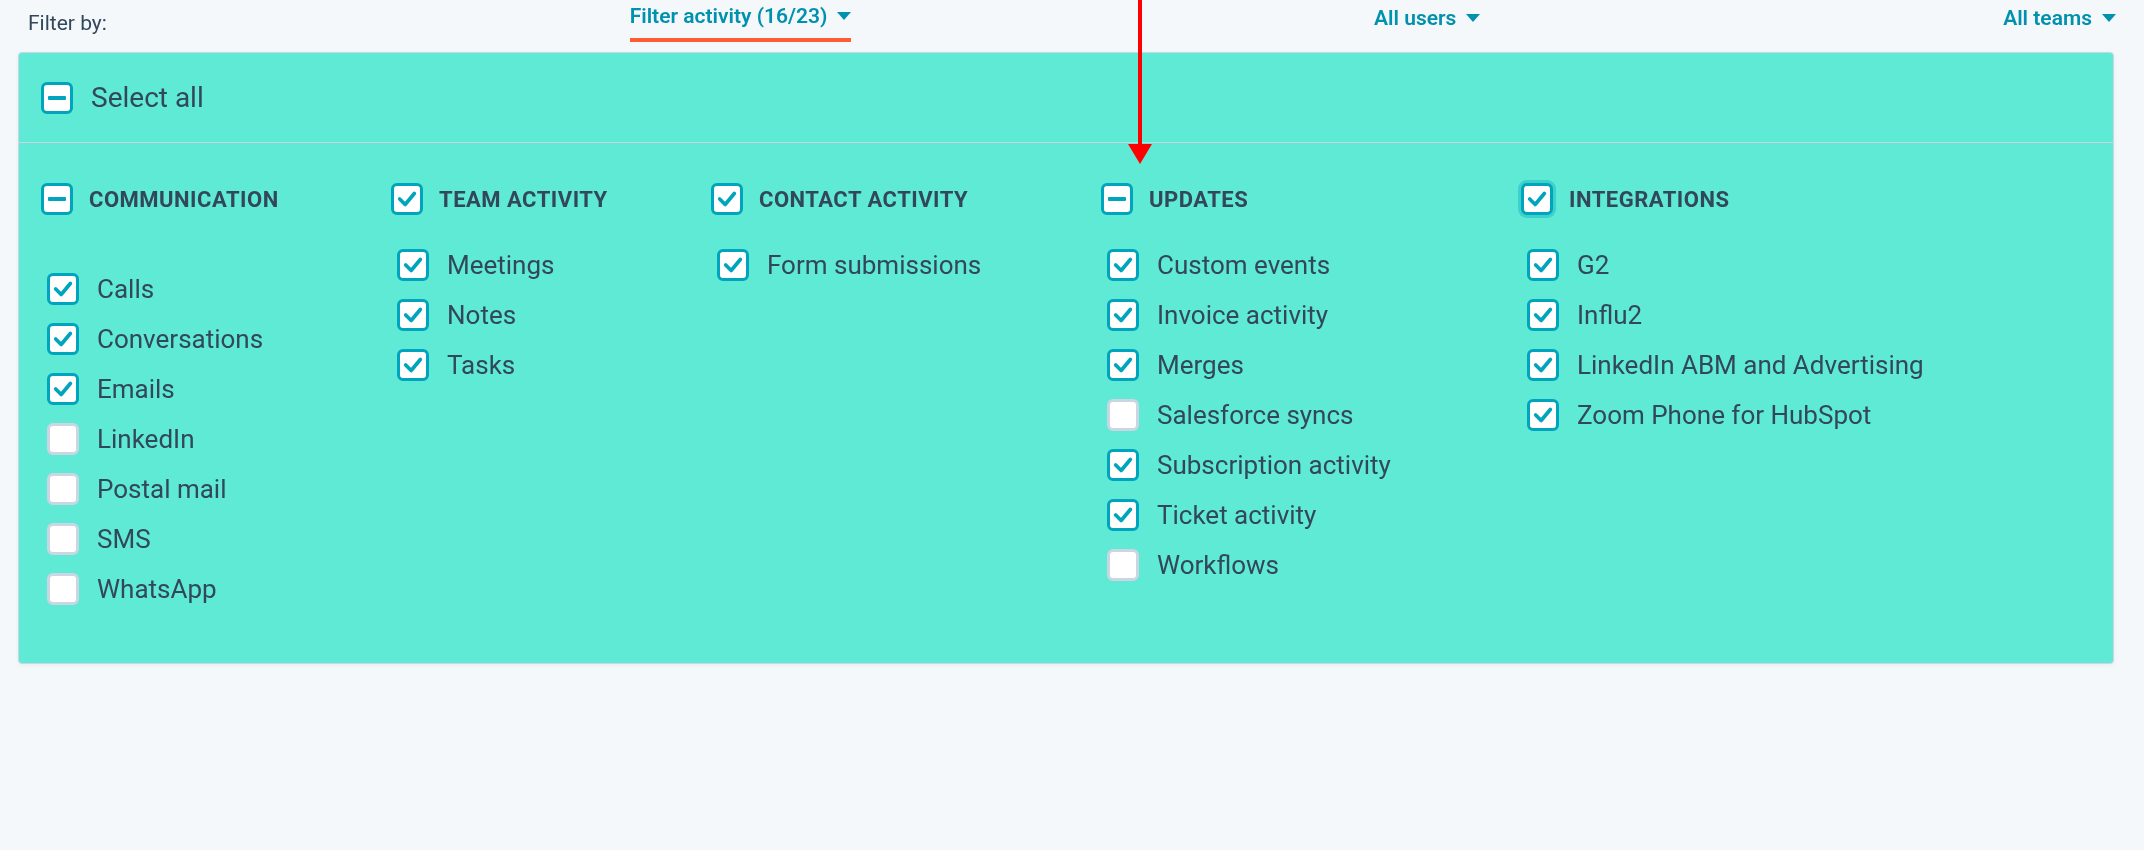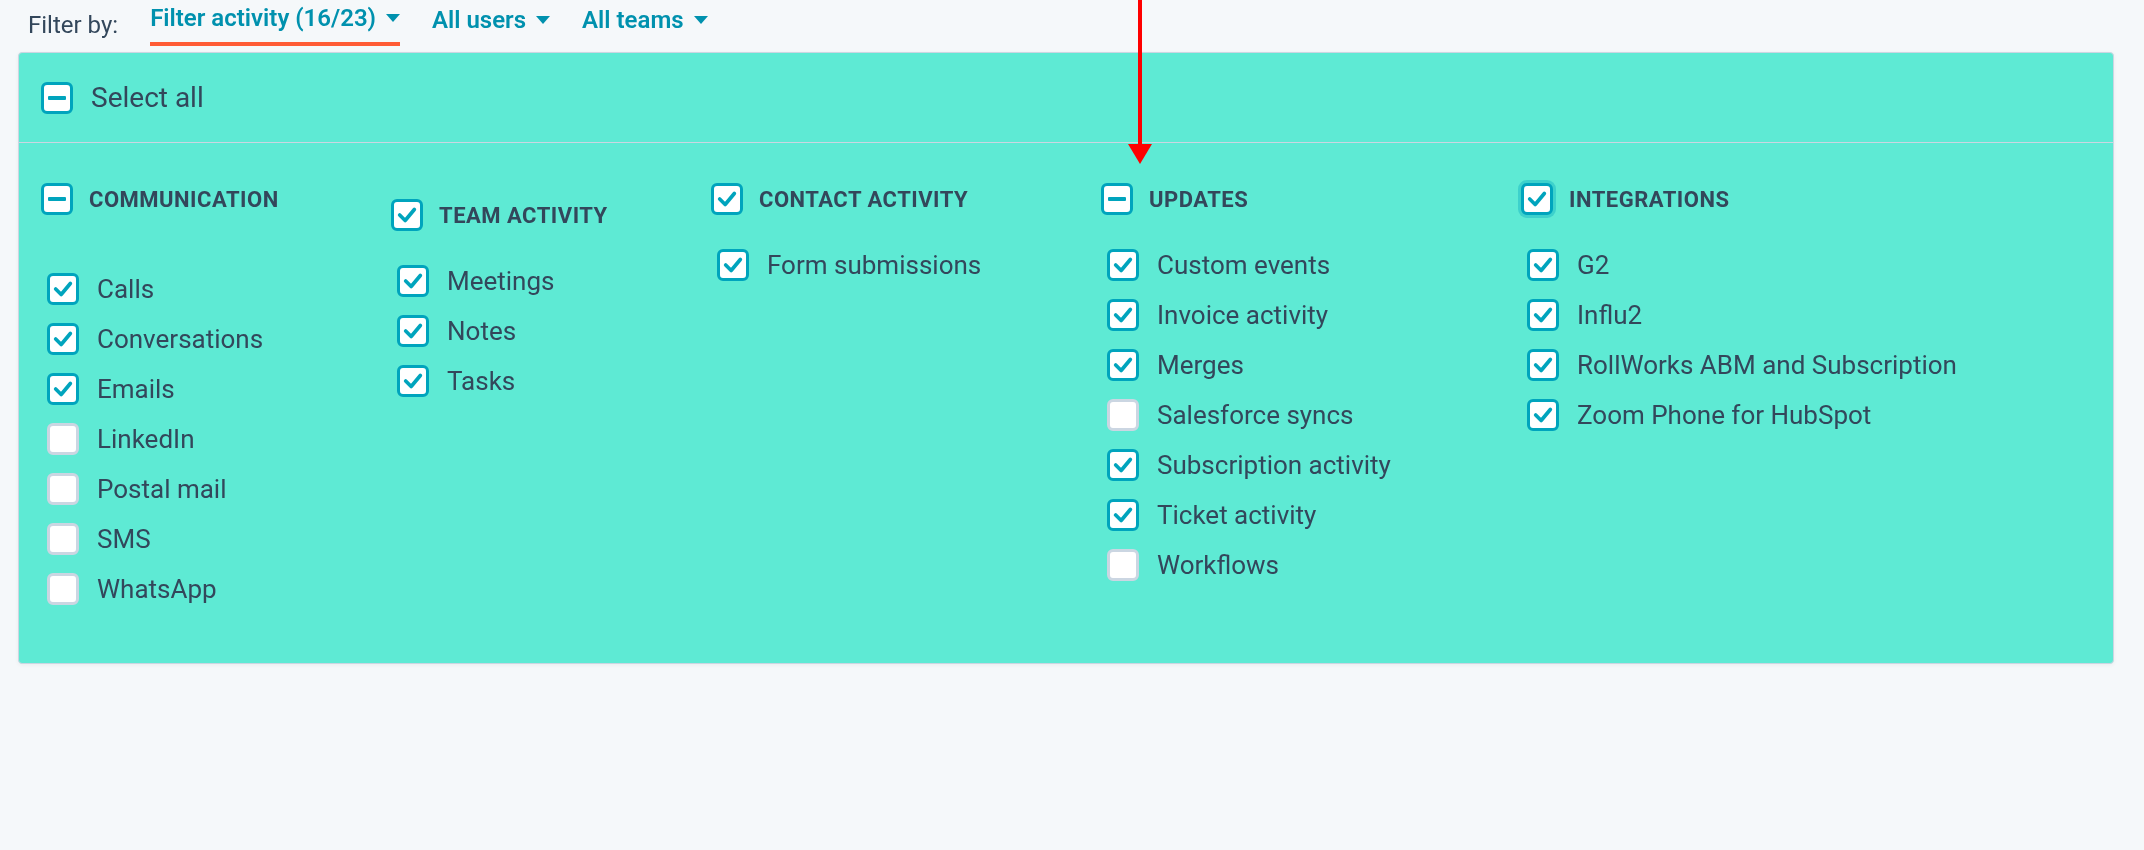--- a/index.html
+++ b/index.html
@@ -9,21 +9,22 @@
     width: 2144px;
     height: 850px;
     position: relative;
     color: #33475b;
   }
   .filter-bar {
     display: flex;
     align-items: center;
     gap: 32px;
     padding: 4px 28px 12px 28px;
-    font-size: 24px;
+    font-size: 21px;
+    justify-content: space-between;
   }
   .filter-label {
     color: #33475b;
     font-weight: 400;
   }
   .filter-pill {
     color: #0091ae;
     font-weight: 600;
     display: inline-flex;
     align-items: center;
@@ -64,21 +65,21 @@
   .cols {
     display: flex;
     gap: 0;
     padding: 40px 22px 40px 22px;
   }
   .col {
     display: flex;
     flex-direction: column;
   }
   .col.c1 { width: 350px; gap: 24px; }
-  .col.c2 { width: 320px; margin-top: 16px; }
+  .col.c2 { width: 320px; }
   .col.c3 { width: 390px; text-align: right; }
   .col.c4 { width: 420px; }
   .col.c5 { flex: 1; }
   .col-head {
     display: flex;
     align-items: center;
     gap: 16px;
     margin-bottom: 34px;
   }
   .col-head .title {
@@ -365,21 +366,21 @@
               </svg>
             </span>
             <span class="lbl">Influ2</span>
           </div>
           <div class="opt">
             <span class="cb checked">
               <svg viewBox="0 0 24 24">
                 <path d="M4 12 L10 18 L20 6"></path>
               </svg>
             </span>
-            <span class="lbl">RollWorks ABM and Subscription</span>
+            <span class="lbl">LinkedIn ABM and Advertising</span>
           </div>
           <div class="opt">
             <span class="cb checked">
               <svg viewBox="0 0 24 24">
                 <path d="M4 12 L10 18 L20 6"></path>
               </svg>
             </span>
             <span class="lbl">Zoom Phone for HubSpot</span>
           </div>
         </div>

